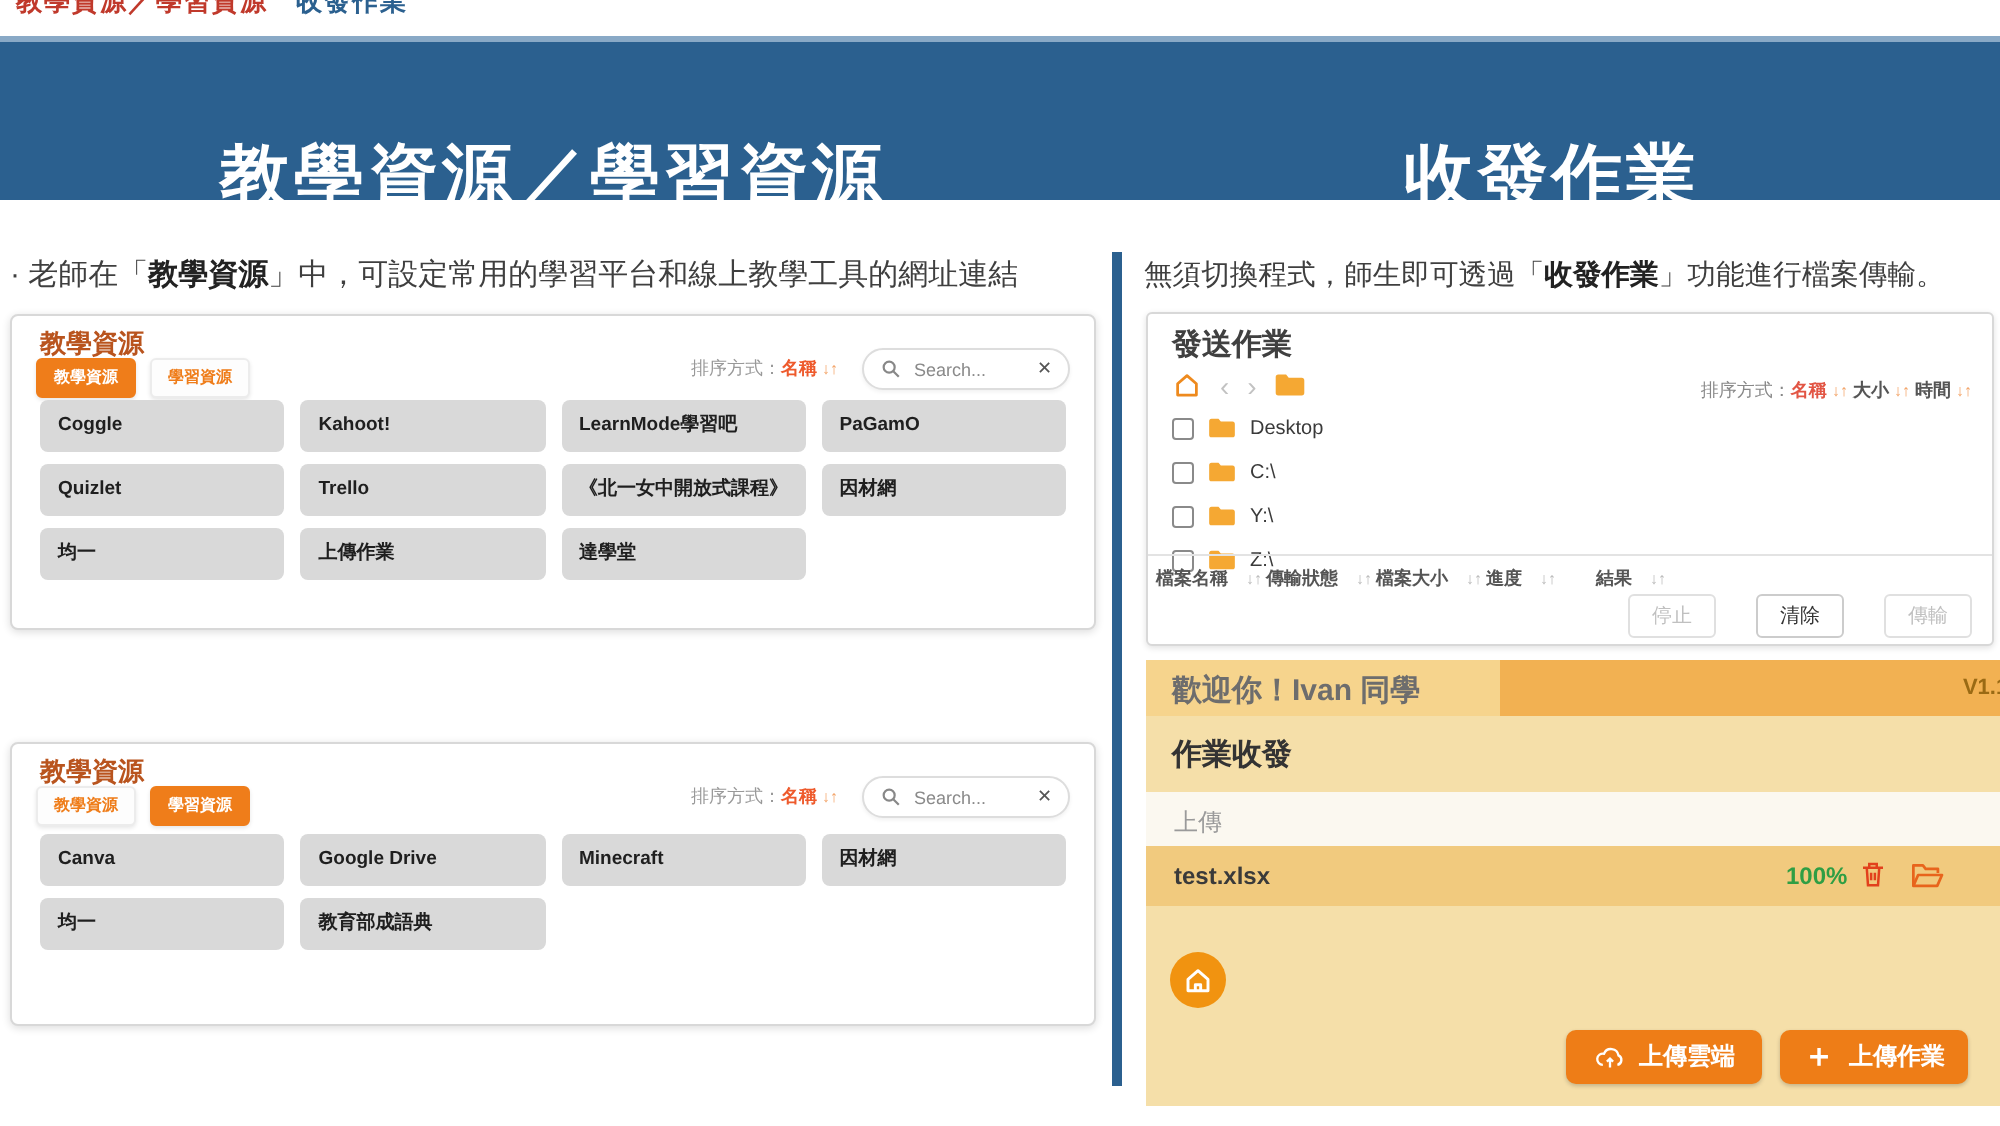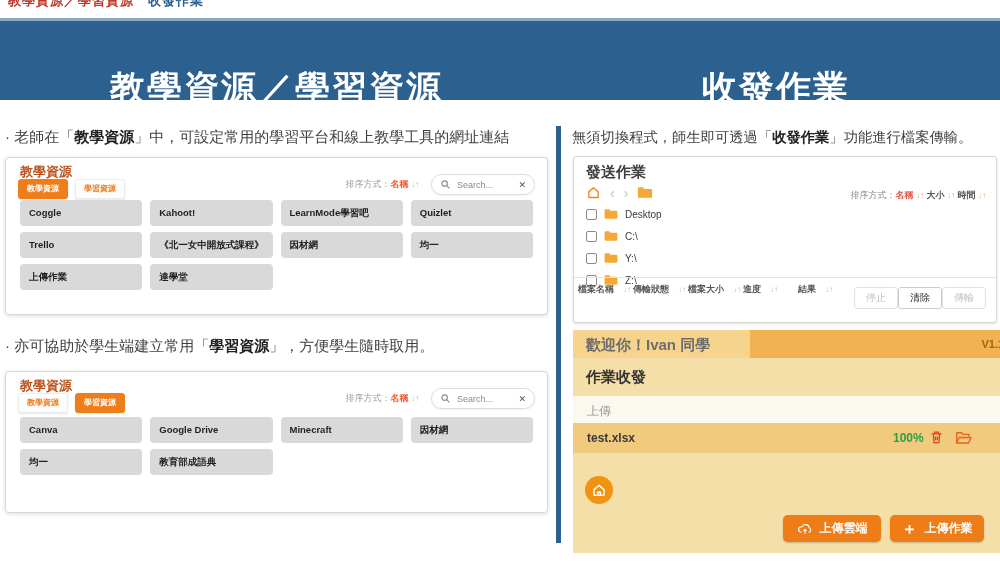--- a/index.html
+++ b/index.html
@@ -63,21 +63,21 @@
   .sp-sort .ar{color:#f3a469;font-size:8px;}
   .drive-list{position:absolute;left:12px;top:46px;}
   .drive-row{display:flex;align-items:center;gap:7px;height:22px;cursor:pointer;}
   .cbx{width:11px;height:11px;border:1.5px solid #8a8a8a;border-radius:2px;background:#fff;box-sizing:border-box;}
   .drive-label{font-size:10px;color:#3a3a3a;}
   .sp-div{position:absolute;left:0;top:120px;width:100%;border-top:1px solid #e3e3e3;}
   .sp-headers{position:absolute;left:0;top:126px;width:100%;height:16px;}
   .hcell{position:absolute;font-size:9px;font-weight:bold;color:#555;white-space:nowrap;}
   .hcell .harr{color:#bbb;font-size:8px;margin-left:9px;font-weight:normal;}
   .hc0{left:4px}.hc1{left:59px}.hc2{left:114px}.hc3{left:169px}.hc4{left:224px}
-  .sp-buttons{position:absolute;right:10px;top:130px;display:flex;gap:0;}
+  .sp-buttons{position:absolute;right:10px;top:140px;display:flex;gap:20px;}
   .sbtn{font-size:10px;padding:3px 11px;border:1px solid #e0e0e0;border-radius:3px;background:#fff;
         color:#c0c0c0;cursor:pointer;}
   .sbtn.enabled{color:#333;border-color:#cccccc;}
 
   
   #app{position:absolute;left:573px;top:330px;width:501px;height:223px;background:#f5dfa9;overflow:hidden;}
   .app-header{position:absolute;left:0;top:0;width:100%;height:28px;background:#f2b152;}
   .app-header .left-seg{position:absolute;left:0;top:0;width:177px;height:28px;background:#f6d48d;}
   .welcome{position:absolute;left:13px;top:6px;font-size:15px;font-weight:bold;color:#6d6d6d;}
   .version{position:absolute;right:10px;top:8px;font-size:11px;font-weight:bold;color:#9a6a14;}
@@ -115,24 +115,20 @@
     <div class="band-title" id="title-left">教學資源／學習資源</div>
     <div class="band-title" id="title-right">收發作業</div>
   </div>
 
   <div class="divider"></div>
 
   <div class="desc" id="desc1">
     <span>·</span>
     <span>老師在「</span><b>教學資源</b><span>」中，可設定常用的學習平台和線上教學工具的網址連結</span>
   </div>
-  <div class="desc" id="desc2">
-    <span>·</span>
-    <span>亦可協助於學生端建立常用「</span><b>學習資源</b><span>」，方便學生隨時取用。</span>
-  </div>
 
   <div class="desc" id="desc3">
     <span>無須切換程式，師生即可透過「</span><b>收發作業</b><span>」功能進行檔案傳輸。</span>
   </div>
 
   <div class="panel" id="panel1">
     <div class="lp-title">教學資源</div>
     <div class="lp-tabs">
       <div class="tab active">教學資源</div>
       <div class="tab">學習資源</div>
@@ -148,20 +144,21 @@
             <line x1="14.5" y1="14.5" x2="20.5" y2="20.5" stroke="#888" stroke-width="2.4"></line>
           </svg>
         <span class="ph">Search...</span>
         <span class="x">✕</span>
       </div>
     </div>
     <div class="grid">
       <div class="gitem">Coggle</div>
       <div class="gitem">Kahoot!</div>
       <div class="gitem">LearnMode學習吧</div>
+      <div class="gitem">PaGamO</div>
       <div class="gitem">Quizlet</div>
       <div class="gitem">Trello</div>
       <div class="gitem">《北一女中開放式課程》</div>
       <div class="gitem">因材網</div>
       <div class="gitem">均一</div>
       <div class="gitem">上傳作業</div>
       <div class="gitem">達學堂</div>
     </div>
   </div>
 

